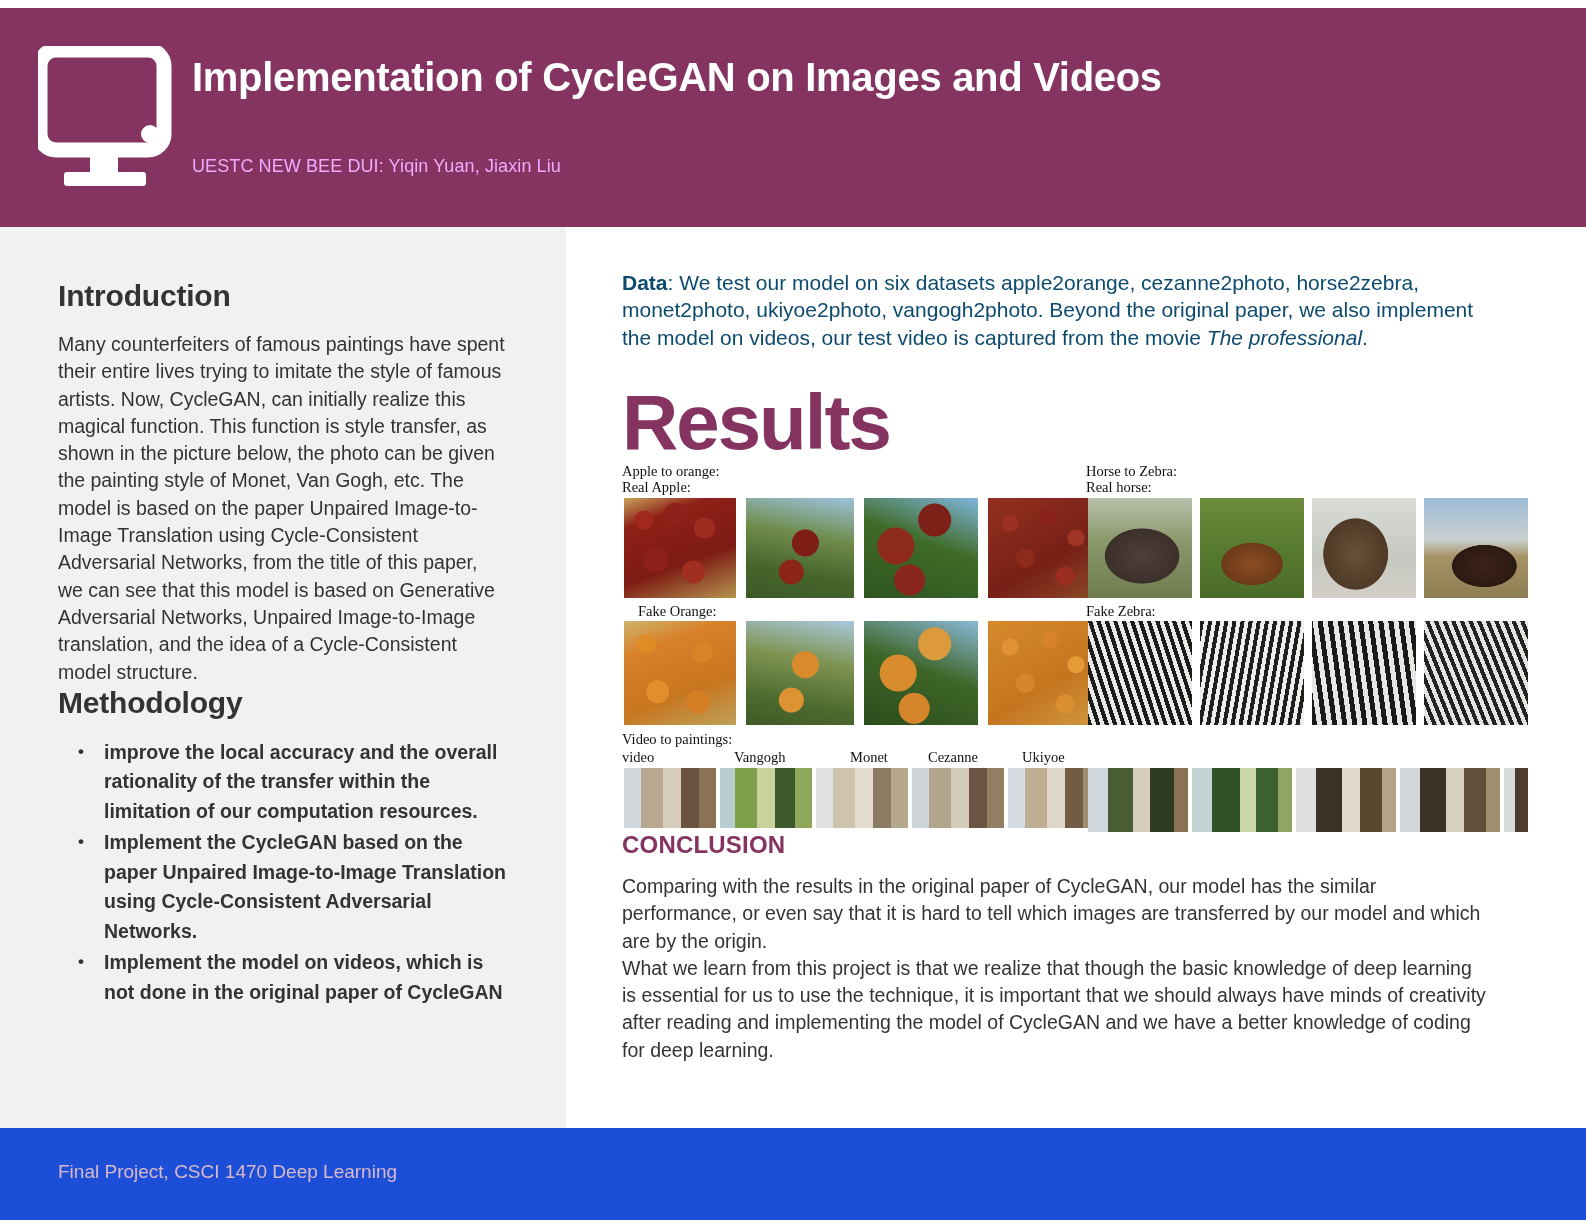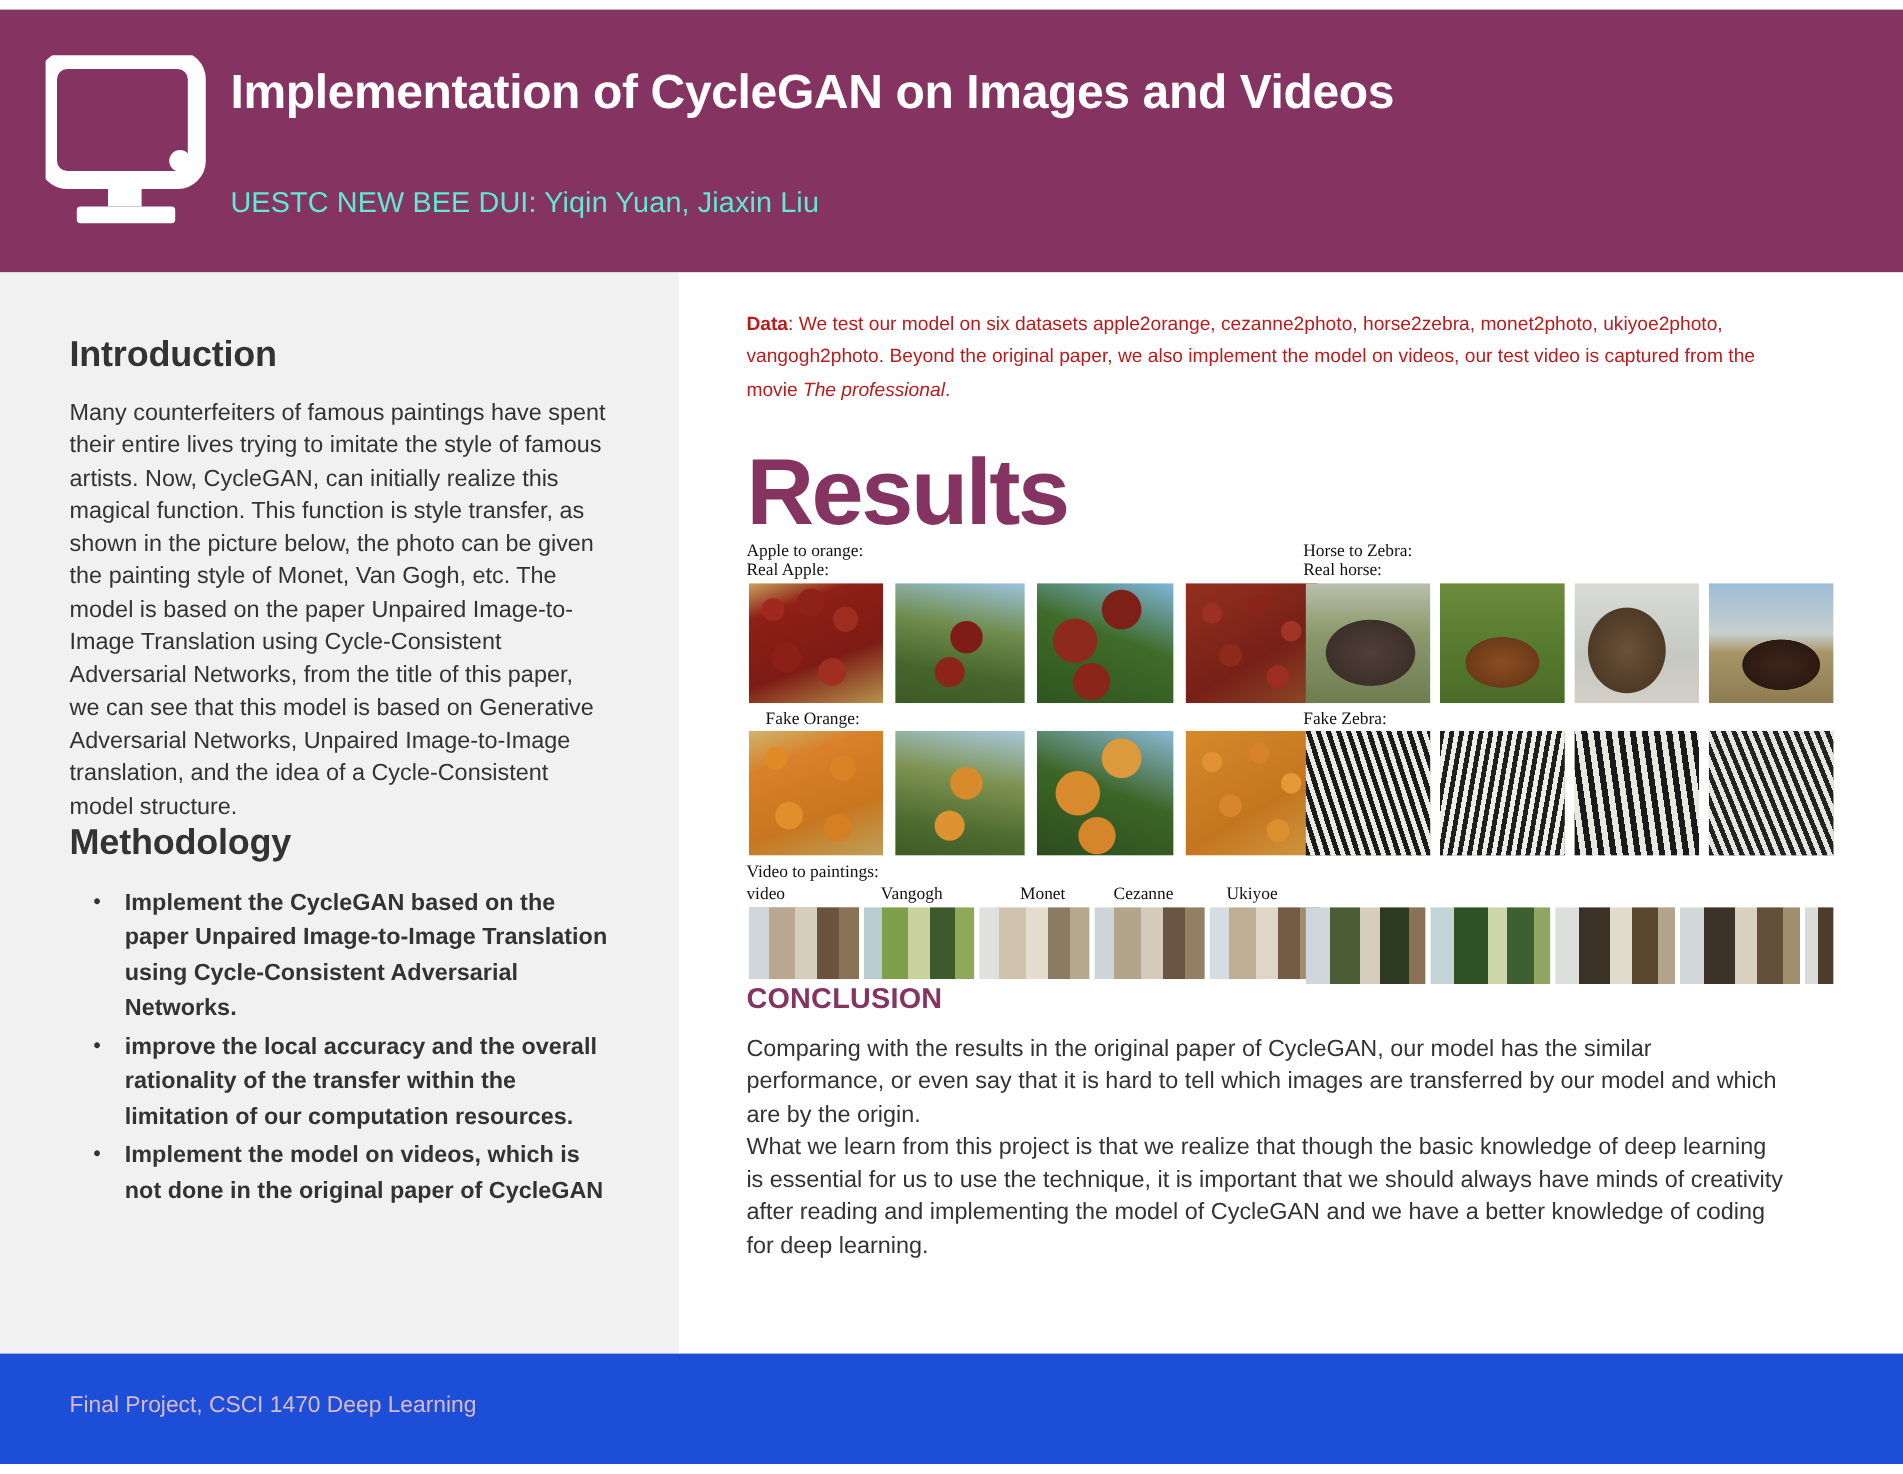--- a/index.html
+++ b/index.html
@@ -49,22 +49,22 @@
     font-size: 40px;
     font-weight: bold;
     color: #ffffff;
     letter-spacing: -0.3px;
     line-height: 1.15;
     margin: 0;
     font-family: "Liberation Sans", sans-serif;
   }
   .poster-authors {
     margin-top: 56px;
-    font-size: 24px;
-    color: #5eead4;
+    font-size: 18px;
+    color: #f0abfc;
     letter-spacing: 0.1px;
   }
 
   
   .content {
     position: absolute;
     left: 0;
     top: 227px;
     width: 1586px;
     height: 901px;
@@ -126,24 +126,24 @@
     content: "\2022";
     position: absolute;
     left: -26px;
     top: -1px;
     font-size: 17px;
     color: #333333;
   }
 
   
   .data-para {
-    font-size: 16px;
+    font-size: 21px;
     line-height: 27.3px;
-    color: #b91c1c;
-    margin: 0 0 0 0;
+    color: #0c4a6e;
+    margin: 12px 0 0 0;
   }
   .data-para b { font-weight: bold; }
   .data-para i { font-style: italic; }
 
   .results-title {
     font-size: 78px;
     font-weight: bold;
     color: #853462;
     line-height: 0.95;
     margin: 34px 0 0 0;
@@ -227,22 +227,22 @@
   </div>
 
   <div class="content">
 
     <div class="sidebar">
       <h2 class="section-head">Introduction</h2>
       <p class="body-text">Many counterfeiters of famous paintings have spent their entire lives trying to imitate the style of famous artists. Now, CycleGAN,  can initially realize this magical function. This function is style transfer, as shown in the picture below, the photo can be given the painting style of Monet, Van Gogh, etc. The model is based on the paper Unpaired Image-to-Image Translation using Cycle-Consistent Adversarial Networks, from the title of this paper, we can see that this model is based on Generative Adversarial Networks, Unpaired Image-to-Image translation, and the idea of a Cycle-Consistent model structure.</p>
 
       <h2 class="section-head methodology-head">Methodology</h2>
       <ul class="method-list">
+        <li>improve the local accuracy and the overall rationality of the transfer within the limitation of our computation resources.</li>
         <li>Implement the CycleGAN based on the paper Unpaired Image-to-Image Translation using Cycle-Consistent Adversarial Networks.</li>
-        <li>improve the local accuracy and the overall rationality of the transfer within the limitation of our computation resources.</li>
         <li>Implement the model on videos, which is not done in the original paper of CycleGAN</li>
       </ul>
     </div>
 
     <div class="main">
 
       <p class="data-para"><b>Data</b><span>: </span><span>We test our model on six datasets apple2orange, cezanne2photo, horse2zebra, monet2photo, ukiyoe2photo, vangogh2photo. Beyond the original paper, we also implement the model on videos, our test video is captured from the movie </span><i>The professional</i><span>.</span></p>
 
       <h2 class="results-title">Results</h2>
 

